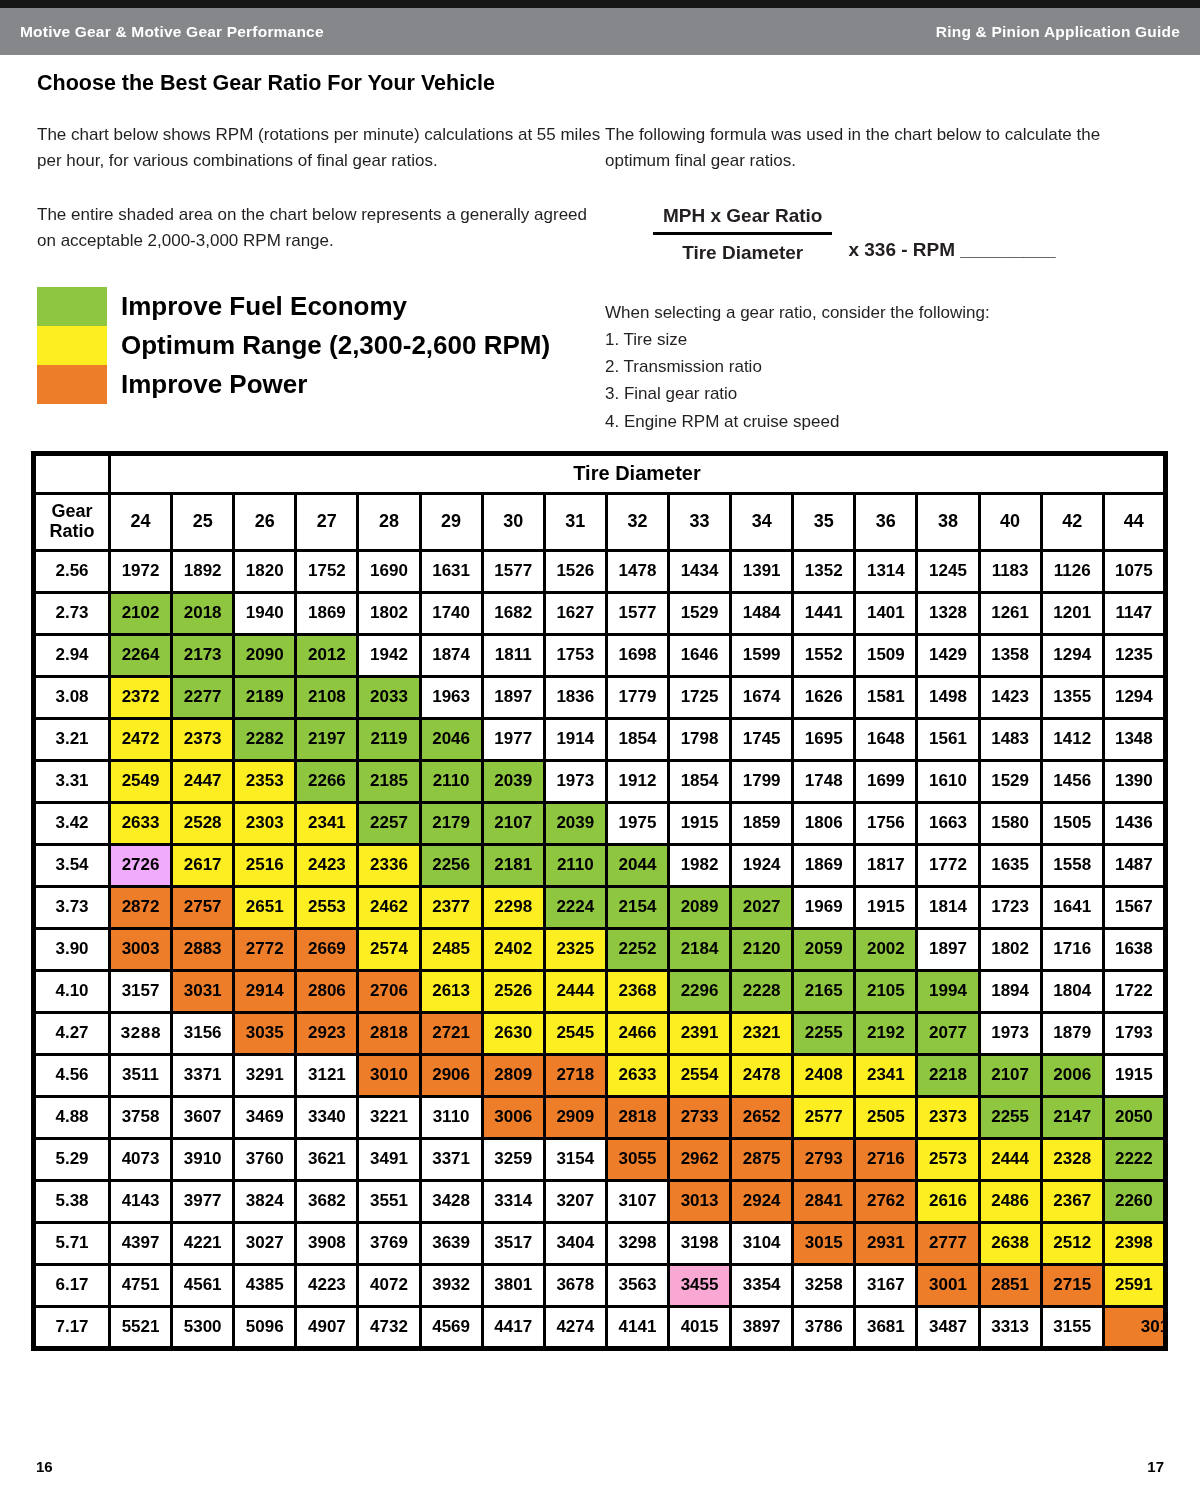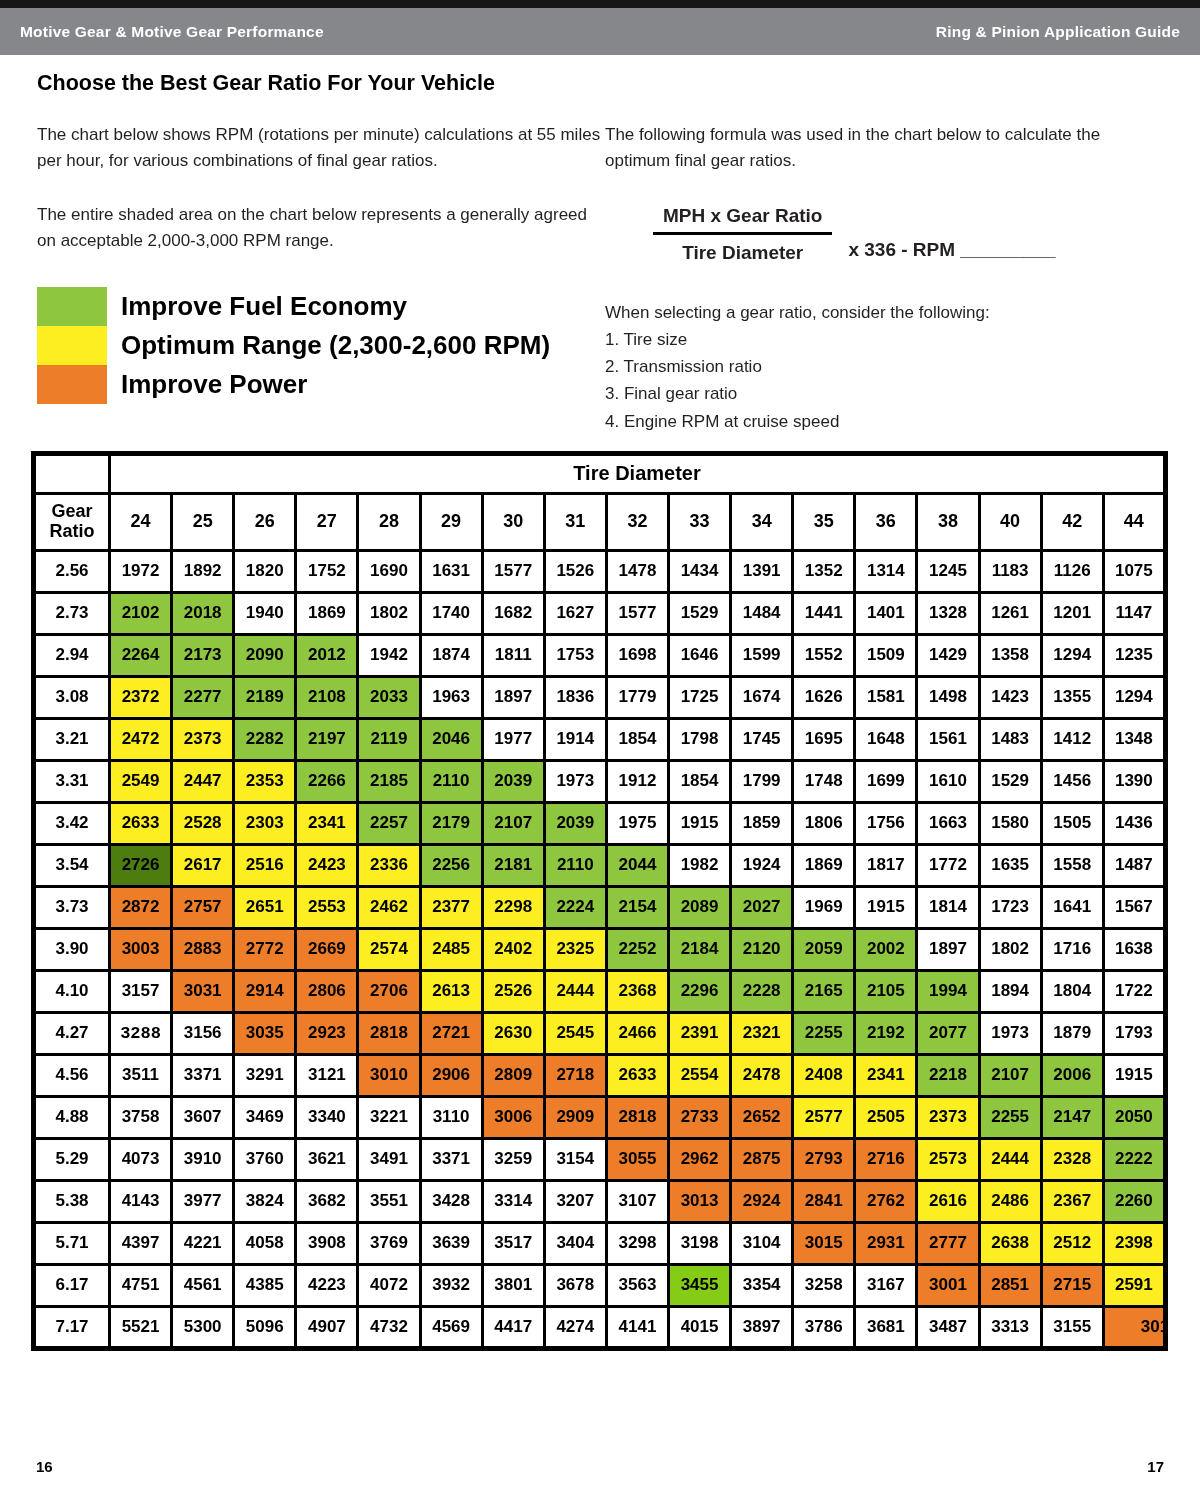--- a/index.html
+++ b/index.html
@@ -314,21 +314,21 @@
         <td class="rpm-cell" style="background: rgb(255, 255, 255);">1859</td>
         <td class="rpm-cell" style="background: rgb(255, 255, 255);">1806</td>
         <td class="rpm-cell" style="background: rgb(255, 255, 255);">1756</td>
         <td class="rpm-cell" style="background: rgb(255, 255, 255);">1663</td>
         <td class="rpm-cell" style="background: rgb(255, 255, 255);">1580</td>
         <td class="rpm-cell" style="background: rgb(255, 255, 255);">1505</td>
         <td class="rpm-cell" style="background: rgb(255, 255, 255);">1436</td>
       </tr>
       <tr>
         <th class="ratio-cell">3.54</th>
-        <td class="rpm-cell" style="background: #4d7c0f; margin-top: 41px;">2726</td>
+        <td class="rpm-cell" style="background: #f0abfc; margin-top: 41px;">2726</td>
         <td class="rpm-cell" style="background: rgb(252, 238, 33);">2617</td>
         <td class="rpm-cell" style="background: rgb(252, 238, 33);">2516</td>
         <td class="rpm-cell" style="background: rgb(252, 238, 33);">2423</td>
         <td class="rpm-cell" style="background: rgb(252, 238, 33);">2336</td>
         <td class="rpm-cell" style="background: rgb(142, 198, 64);">2256</td>
         <td class="rpm-cell" style="background: rgb(142, 198, 64);">2181</td>
         <td class="rpm-cell" style="background: rgb(142, 198, 64);">2110</td>
         <td class="rpm-cell" style="background: rgb(142, 198, 64);">2044</td>
         <td class="rpm-cell" style="background: rgb(255, 255, 255);">1982</td>
         <td class="rpm-cell" style="background: rgb(255, 255, 255);">1924</td>
@@ -496,21 +496,21 @@
         <td class="rpm-cell" style="background: rgb(238, 125, 42);">2762</td>
         <td class="rpm-cell" style="background: rgb(252, 238, 33);">2616</td>
         <td class="rpm-cell" style="background: rgb(252, 238, 33);">2486</td>
         <td class="rpm-cell" style="background: rgb(252, 238, 33);">2367</td>
         <td class="rpm-cell" style="background: rgb(142, 198, 64);">2260</td>
       </tr>
       <tr>
         <th class="ratio-cell">5.71</th>
         <td class="rpm-cell" style="background: rgb(255, 255, 255);">4397</td>
         <td class="rpm-cell" style="background: rgb(255, 255, 255);">4221</td>
-        <td class="rpm-cell" style="background: rgb(255, 255, 255);">4058</td>
+        <td class="rpm-cell" style="background: rgb(255, 255, 255);">3027</td>
         <td class="rpm-cell" style="background: rgb(255, 255, 255);">3908</td>
         <td class="rpm-cell" style="background: rgb(255, 255, 255);">3769</td>
         <td class="rpm-cell" style="background: rgb(255, 255, 255);">3639</td>
         <td class="rpm-cell" style="background: rgb(255, 255, 255);">3517</td>
         <td class="rpm-cell" style="background: rgb(255, 255, 255);">3404</td>
         <td class="rpm-cell" style="background: rgb(255, 255, 255);">3298</td>
         <td class="rpm-cell" style="background: rgb(255, 255, 255);">3198</td>
         <td class="rpm-cell" style="background: rgb(255, 255, 255);">3104</td>
         <td class="rpm-cell" style="background: rgb(238, 125, 42);">3015</td>
         <td class="rpm-cell" style="background: rgb(238, 125, 42);">2931</td>
@@ -523,21 +523,21 @@
         <th class="ratio-cell">6.17</th>
         <td class="rpm-cell" style="background: rgb(255, 255, 255);">4751</td>
         <td class="rpm-cell" style="background: rgb(255, 255, 255);">4561</td>
         <td class="rpm-cell" style="background: rgb(255, 255, 255);">4385</td>
         <td class="rpm-cell" style="background: rgb(255, 255, 255);">4223</td>
         <td class="rpm-cell" style="background: rgb(255, 255, 255);">4072</td>
         <td class="rpm-cell" style="background: rgb(255, 255, 255);">3932</td>
         <td class="rpm-cell" style="background: rgb(255, 255, 255);">3801</td>
         <td class="rpm-cell" style="background: rgb(255, 255, 255);">3678</td>
         <td class="rpm-cell" style="background: rgb(255, 255, 255);">3563</td>
-        <td class="rpm-cell" style="background: #84cc16;">3455</td>
+        <td class="rpm-cell" style="background: #f9a8d4;">3455</td>
         <td class="rpm-cell" style="background: rgb(255, 255, 255);">3354</td>
         <td class="rpm-cell" style="background: rgb(255, 255, 255);">3258</td>
         <td class="rpm-cell" style="background: rgb(255, 255, 255);">3167</td>
         <td class="rpm-cell" style="background: rgb(238, 125, 42);">3001</td>
         <td class="rpm-cell" style="background: rgb(238, 125, 42);">2851</td>
         <td class="rpm-cell" style="background: rgb(238, 125, 42);">2715</td>
         <td class="rpm-cell" style="background: rgb(252, 238, 33);">2591</td>
       </tr>
       <tr>
         <th class="ratio-cell">7.17</th>

